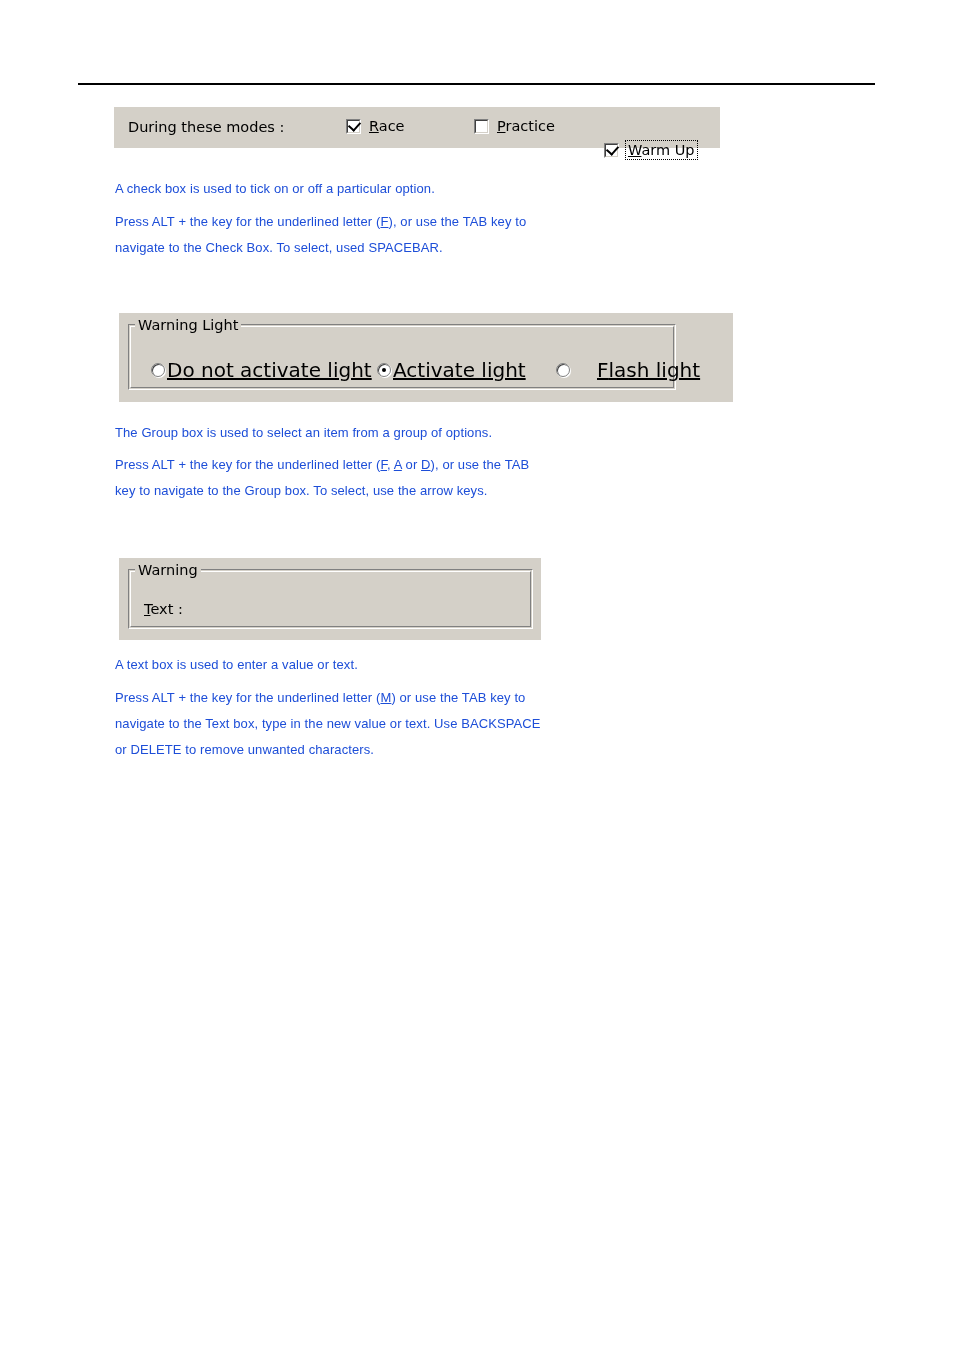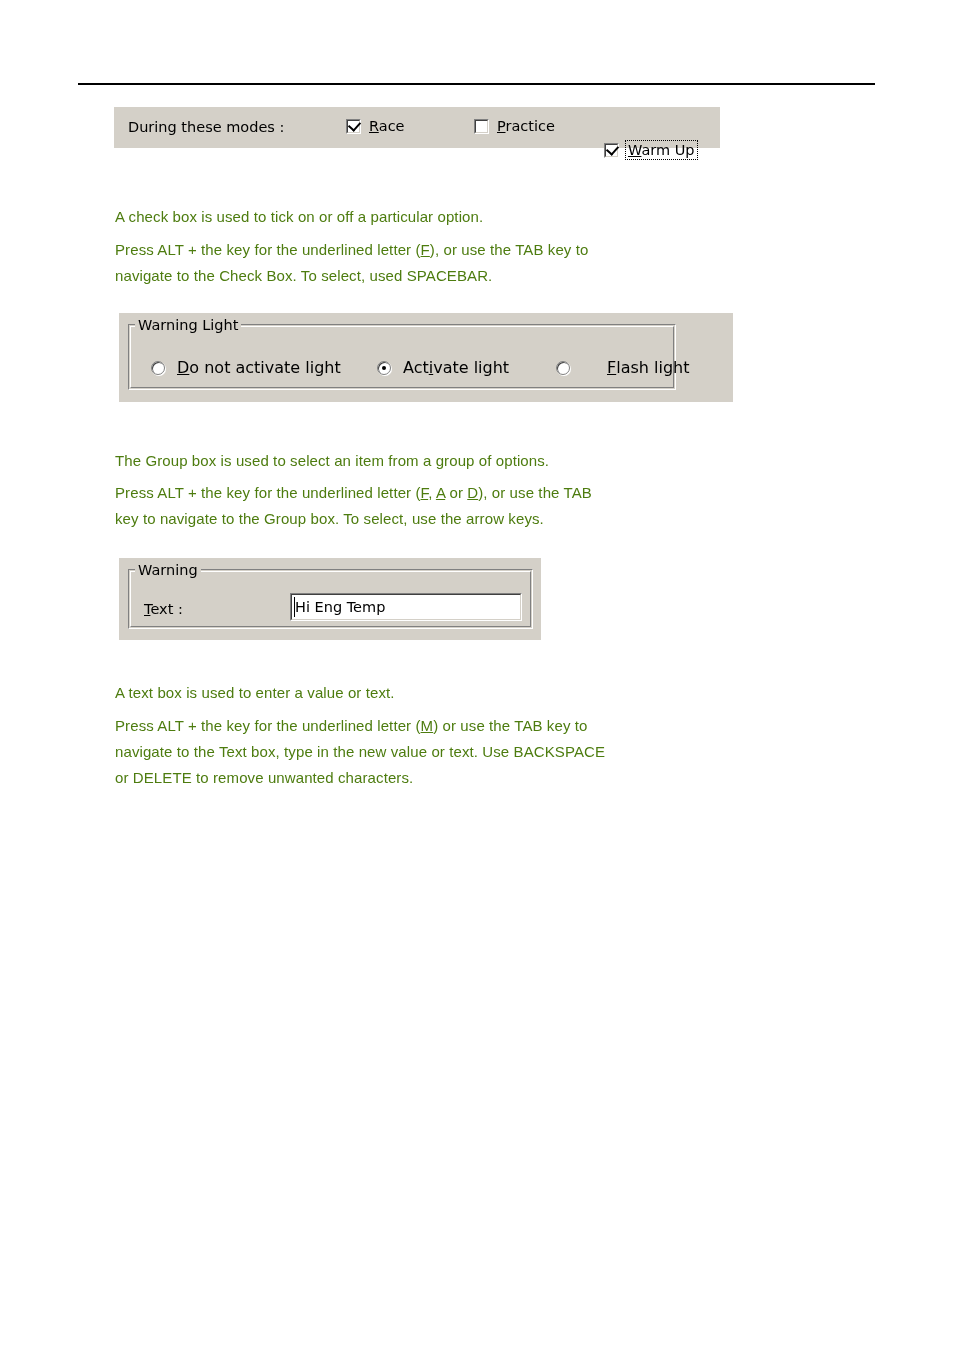--- a/index.html
+++ b/index.html
@@ -23,25 +23,24 @@
     left: 78px;
     top: 83px;
     width: 797px;
     height: 0;
     border-top: 2px solid #000000;
   }
 
   
   .para {
     position: absolute;
-    font-size: 15px;
+    font-size: 13px;
     line-height: 26px;
-    color: #4d7c0f;
+    color: #1d4ed8;
     letter-spacing: 0.1px;
-    margin-top: 28px;
   }
   .para u { text-decoration: underline; }
 
   
   .dlg {
     position: absolute;
     background: #d4d0c8;
     font-family: "DejaVu Sans", sans-serif;
     font-size: 14px;
     color: #000000;
@@ -143,23 +142,24 @@
   .rb-dot {
     position: absolute;
     left: 4px;
     top: 4px;
     width: 4px;
     height: 4px;
     border-radius: 50%;
     background: #000000;
   }
   .rb-label {
-    margin-left: 12px;
-    white-space: nowrap;
-    font-size: 16px;
+    margin-left: 2px;
+    white-space: nowrap;
+    font-size: 20px;
+    text-decoration: underline;
   }
 
   
   .field-label {
     position: absolute;
     font-size: 14.5px;
     white-space: nowrap;
   }
   .textfield {
     position: absolute;
@@ -266,24 +266,20 @@
 
 <div class="dlg" style="left:119px; top:558px; width:422px; height:82px;">
 
   <div class="groupbox" style="left:9px; top:11px; width:405px; height:60px;">
     <div class="groupbox-inner"></div>
   </div>
   <div class="gb-legend" style="left:16px; top:5px;">Warning</div>
 
   <div class="field-label" style="left:25px; top:43px;"><u class="ul">T</u><span>ext :</span></div>
 
-  <div class="textfield" style="left:171px; top:35px; width:232px; height:28px;" title="">
-    <span class="caret"></span>
-    <span class="textfield-value">Hi Eng Temp</span>
-  </div>
 </div>
 
 <div class="para" style="left:115px; top:652px;">A text box is used to enter a value or text.</div>
 
 <div class="para" style="left:115px; top:685px; width:775px;">
   <span>Press ALT + the key for the underlined letter (</span><u>M</u><span>) or use the TAB key to</span><br>
   <span>navigate to the Text box, type in the new value or text. Use BACKSPACE</span><br>
   <span>or DELETE to remove unwanted characters.</span>
 </div>
 

